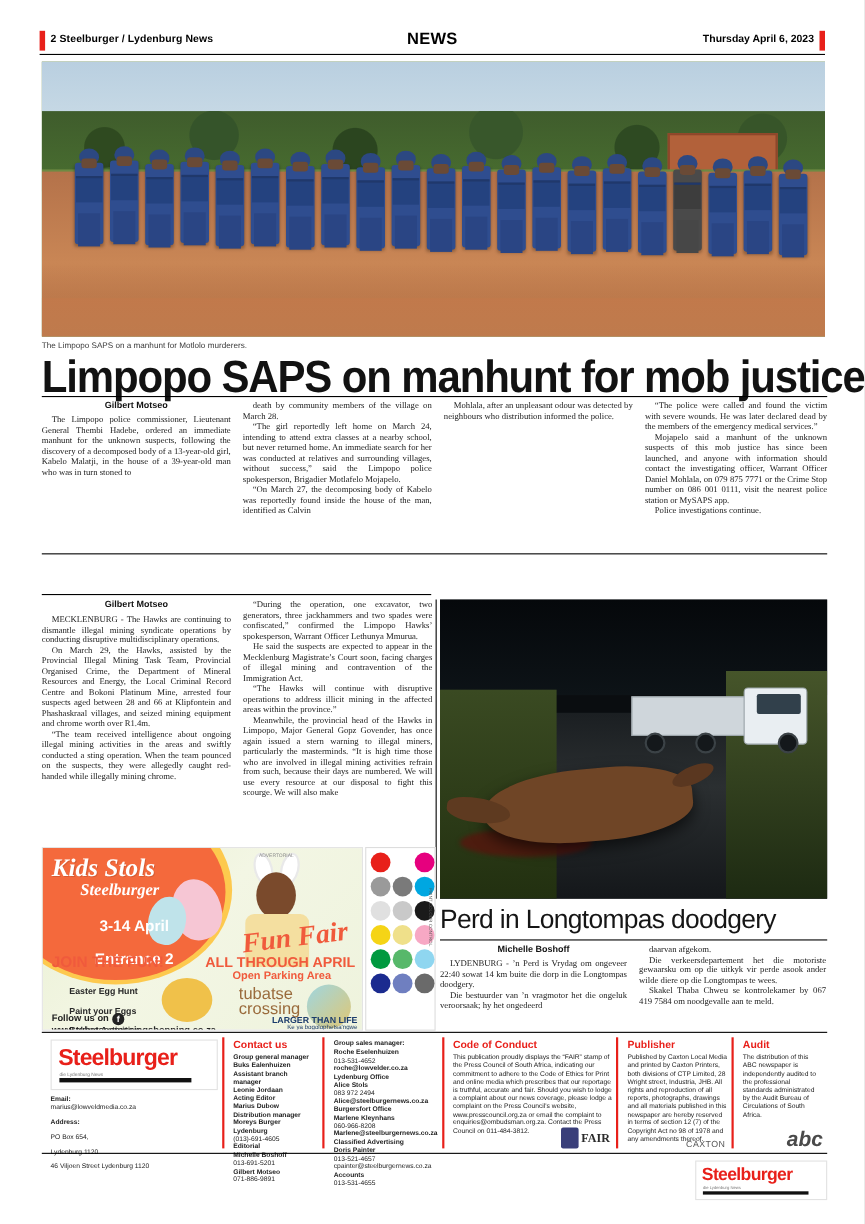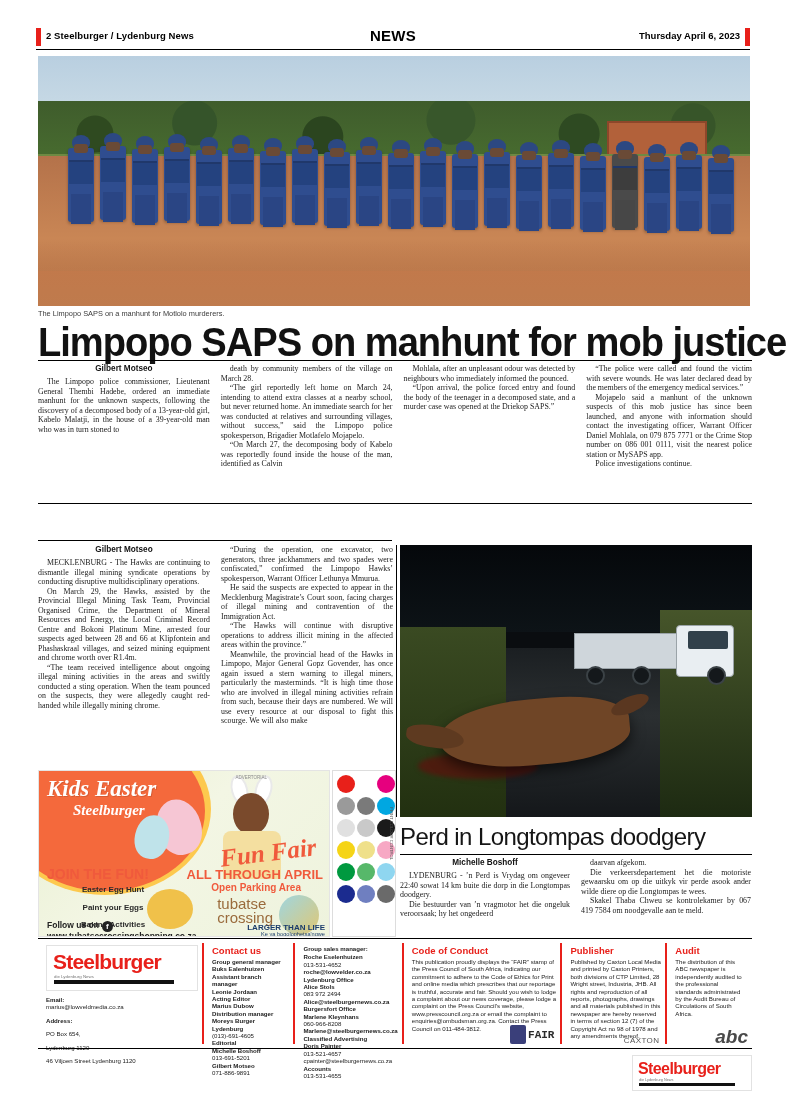--- a/index.html
+++ b/index.html
@@ -93,21 +93,21 @@
   
   .ad{position:absolute;left:38px;top:770px;width:290px;height:165px;overflow:hidden;
       background:linear-gradient(135deg,#e9f0d2 0%,#f3f6e4 45%,#eef3dd 100%);border:1px solid #e4e4e4;}
   .ad .burst{position:absolute;left:-34px;top:-40px;width:200px;height:160px;border-radius:50%;background:#f4693c;}
   .ad .burst2{position:absolute;left:-40px;top:-48px;width:212px;height:172px;border-radius:50%;background:#fdc94e;z-index:0;}
   .ad .kidseaster{position:absolute;left:8px;top:5px;z-index:3;font-family:"Liberation Serif",serif;font-style:italic;font-weight:bold;
     font-size:23px;color:#fff;text-shadow:1px 1px 0 rgba(0,0,0,.12);}
   .ad .activities{position:absolute;left:34px;top:31px;z-index:3;font-family:"Liberation Serif",serif;font-style:italic;font-weight:bold;font-size:15px;color:#fff;}
   .ad .dates{position:absolute;left:28px;top:48px;z-index:3;font-family:"Liberation Sans",sans-serif;font-weight:bold;font-size:14px;color:#fff;line-height:16px;text-align:center;width:110px;}
   .ad .joinfun{position:absolute;left:8px;top:95px;z-index:3;font-family:"Liberation Sans",sans-serif;font-weight:bold;font-size:14px;color:#f05a3c;}
-  .ad .bullets{position:absolute;left:24px;top:106px;z-index:3;font-family:"Liberation Sans",sans-serif;font-weight:bold;font-size:8px;line-height:9.6px;color:#2a2a2a;text-align:center;width:100px;}
+  .ad .bullets{position:absolute;left:24px;top:118px;z-index:3;font-family:"Liberation Sans",sans-serif;font-weight:bold;font-size:8px;line-height:9.6px;color:#2a2a2a;width:100px;}
   .ad .follow{position:absolute;left:8px;top:149px;z-index:3;font-family:"Liberation Sans",sans-serif;font-weight:bold;font-size:8.5px;color:#222;}
   .ad .fbdot{display:inline-block;width:11px;height:11px;border-radius:50%;background:#222;color:#fff;font-size:8px;text-align:center;line-height:11px;vertical-align:-1px;margin-left:3px;}
   .ad .url{position:absolute;left:8px;top:160px;z-index:3;font-family:"Liberation Sans",sans-serif;font-weight:bold;font-size:8.5px;color:#222;}
   .ad .funfair{position:absolute;right:12px;top:68px;z-index:3;font-family:"Liberation Serif",serif;font-style:italic;font-weight:bold;font-size:25px;color:#f05a3c;transform:rotate(-7deg);}
   .ad .allthrough{position:absolute;right:6px;top:96px;z-index:3;font-family:"Liberation Sans",sans-serif;font-weight:bold;font-size:13px;color:#f05a3c;}
   .ad .openpark{position:absolute;right:28px;top:111px;z-index:3;font-family:"Liberation Sans",sans-serif;font-weight:bold;font-size:10px;color:#f05a3c;}
   .ad .tubatse{position:absolute;right:56px;top:126px;z-index:3;font-family:"Liberation Sans",sans-serif;font-size:15px;line-height:14px;color:#9a6b3c;}
   .ad .tubatse b{display:block;font-weight:normal;}
   .ad .larger{position:absolute;right:4px;top:152px;z-index:3;font-family:"Liberation Sans",sans-serif;font-weight:bold;font-size:8px;color:#1a3b6b;}
   .ad .largersub{position:absolute;right:4px;top:160px;z-index:3;font-family:"Liberation Sans",sans-serif;font-size:5.6px;color:#1a3b6b;}
@@ -141,21 +141,21 @@
   .imp-h{font-family:"Liberation Sans",sans-serif;font-size:9.5px;font-weight:bold;color:#e8201a;margin-bottom:2px;}
   .imp-t{font-family:"Liberation Sans",sans-serif;font-size:6.1px;line-height:7.4px;color:#222;}
   .imp-t b{font-weight:bold;}
   .imp-t .ln{display:block;}
   .logo-box{width:160px;}
   .steel-logo{width:150px;height:44px;background:#fff;border:1px solid #e2e2e2;position:relative;margin-bottom:5px;}
   .steel-logo .word{position:absolute;left:6px;top:4px;font-family:"Liberation Sans",sans-serif;font-weight:bold;font-size:21px;color:#e8201a;letter-spacing:-.8px;}
   .steel-logo .sub{position:absolute;left:7px;top:28px;font-family:"Liberation Sans",sans-serif;font-size:4.4px;color:#777;}
   .steel-logo .bar{position:absolute;left:7px;top:34px;width:120px;height:4px;background:#111;}
   .fair-sq{display:inline-block;width:16px;height:19px;background:#3a3f7a;vertical-align:middle;border-radius:2px;}
-  .fair-t{display:inline-block;font-family:Liberation Mono, monospace;font-weight:bold;font-size:11px;color:#2b2b2b;vertical-align:middle;margin-left:2px;}
+  .fair-t{display:inline-block;font-family:Liberation Serif, serif;font-weight:bold;font-size:11px;color:#2b2b2b;vertical-align:middle;margin-left:2px;}
   .caxton{display:inline-block;font-family:"Liberation Sans",sans-serif;font-size:8px;color:#555;letter-spacing:.4px;}
   .abc-mark{font-family:"Liberation Sans",sans-serif;font-size:19px;font-weight:bold;color:#4a4a4a;font-style:italic;}
 
   
   .bottomrule{position:absolute;left:38px;top:1048px;width:714px;height:1px;background:#000;}
   .bottombar{position:absolute;left:38px;top:1055px;width:714px;height:40px;}
   .bottombar .txt{position:absolute;left:0;top:4px;font-family:"Liberation Sans",sans-serif;font-weight:bold;font-size:20px;color:#111;letter-spacing:-.3px;}
   .bottombar .logo2{position:absolute;right:0;top:0;width:118px;height:34px;background:#fff;border:1px solid #e2e2e2;}
   .bottombar .logo2 .w{position:absolute;left:5px;top:4px;font-family:"Liberation Sans",sans-serif;font-weight:bold;font-size:16px;color:#e8201a;letter-spacing:-.6px;}
   .bottombar .logo2 .s{position:absolute;left:6px;top:22px;font-family:"Liberation Sans",sans-serif;font-size:3.8px;color:#777;}
@@ -282,22 +282,21 @@
     </div>
     <div class="col">
       <div class="body-txt">
           <p>death by community members of the village on March 28.</p>
           <p>“The girl reportedly left home on March 24, intending to attend extra classes at a nearby school, but never returned home. An immediate search for her was conducted at relatives and surrounding villages, without success,” said the Limpopo police spokesperson, Brigadier Motlafelo Mojapelo.</p>
           <p>“On March 27, the decomposing body of Kabelo was reportedly found inside the house of the man, identified as Calvin</p>
         </div>
     </div>
     <div class="col">
       <div class="body-txt">
-          <p>Mohlala, after an unpleasant odour was detected by neighbours who immediately informed the pounced.</p>
-          <p>“Upon arrival, the police forced entry and found the body of the teenager in a decomposed state, and a murder case was opened at the Driekop SAPS.”</p>
+          <p>Mohlala, after an unpleasant odour was detected by neighbours who distribution informed the police.</p>
         </div>
     </div>
     <div class="col last">
       <div class="body-txt">
           <p>“The police were called and found the victim with severe wounds. He was later declared dead by the members of the emergency medical services.”</p>
           <p>Mojapelo said a manhunt of the unknown suspects of this mob justice has since been launched, and anyone with information should contact the investigating officer, Warrant Officer Daniel Mohlala, on 079 875 7771 or the Crime Stop number on 086 001 0111, visit the nearest police station or MySAPS app.</p>
           <p>Police investigations continue.</p>
         </div>
     </div>
   </div>
@@ -374,22 +373,26 @@
     <div class="egg2"></div>
     <div class="kid">
       <div class="ear1"></div>
         <div class="ear2"></div>
       <div class="head"></div>
         <div class="body"></div>
     </div>
     <div class="ball"></div>
     <div class="swirl"></div>
     <div class="watermark">ADVERTORIAL</div>
-    <div class="kidseaster">Kids Easter</div>
+    <div class="kidseaster">Kids Stols</div>
     <div class="activities">Steelburger</div>
+    <div class="dates">
+        <p>3-14 April</p>
+        <p>Entrance 2</p>
+      </div>
     <div class="joinfun">JOIN THE FUN!</div>
     <div class="bullets">
         <p>Easter Egg Hunt</p>
         <p>Paint your Eggs</p>
         <p>Baking Activities</p>
       </div>
     <div class="funfair">Fun Fair</div>
     <div class="allthrough">ALL THROUGH APRIL</div>
     <div class="openpark">Open Parking Area</div>
     <div class="tubatse">

